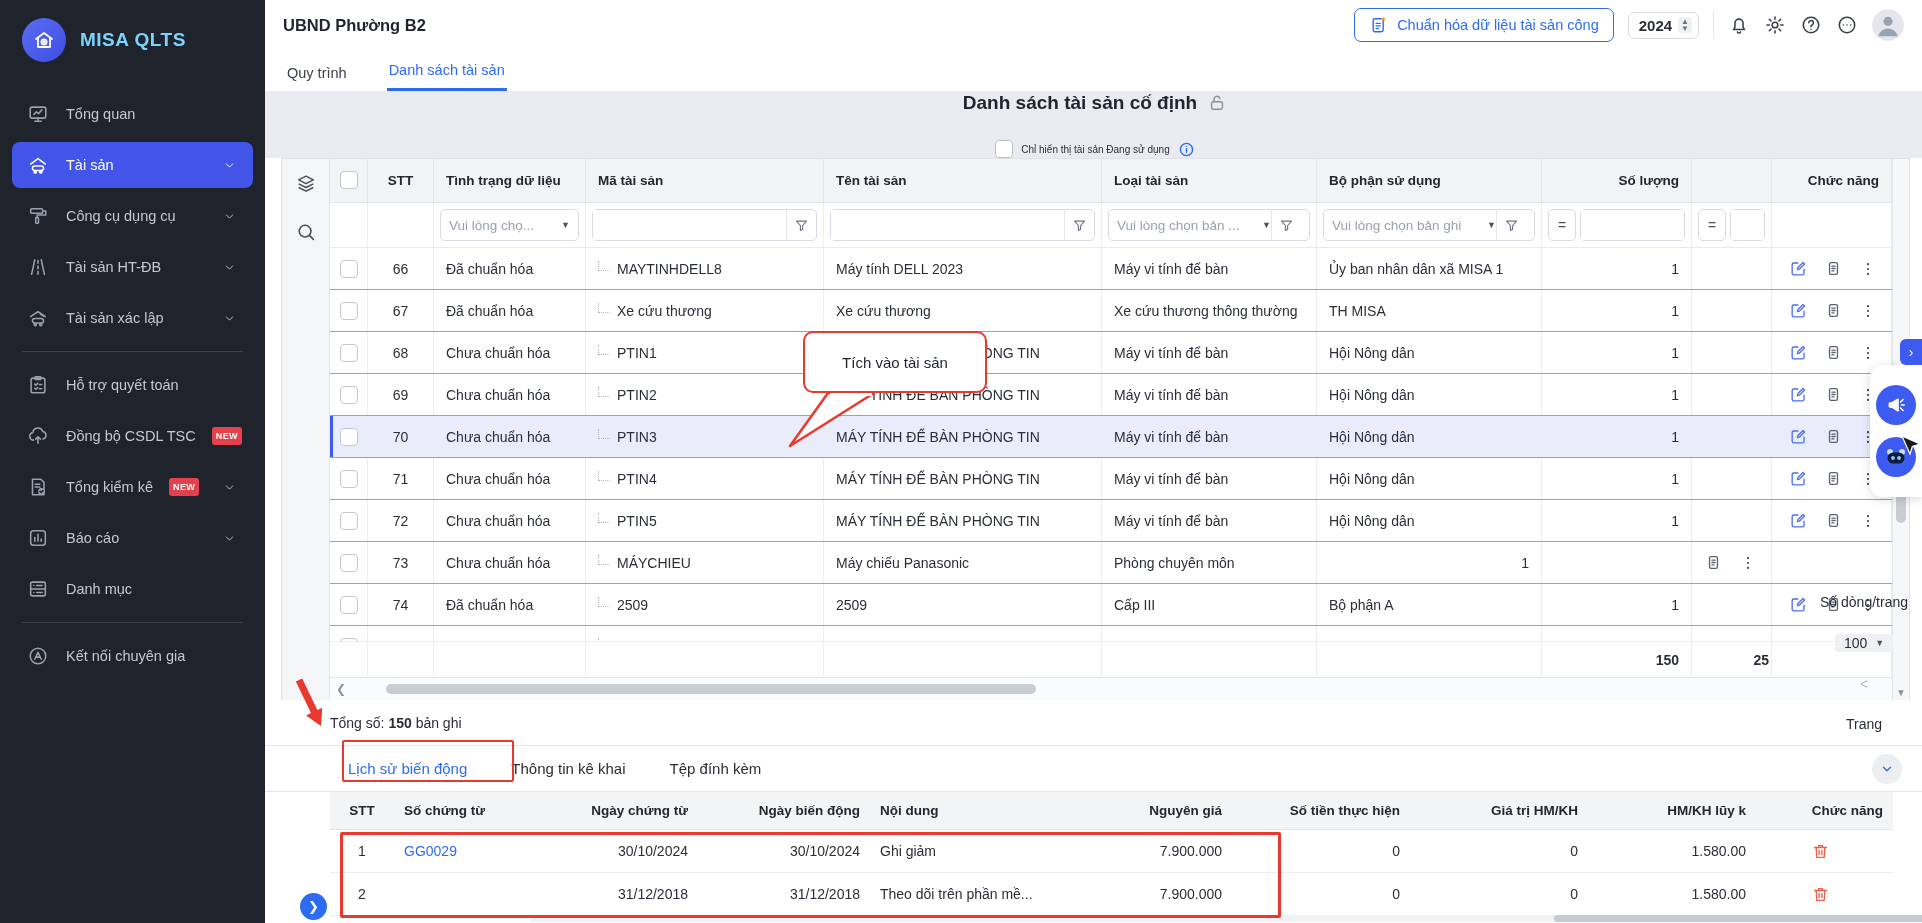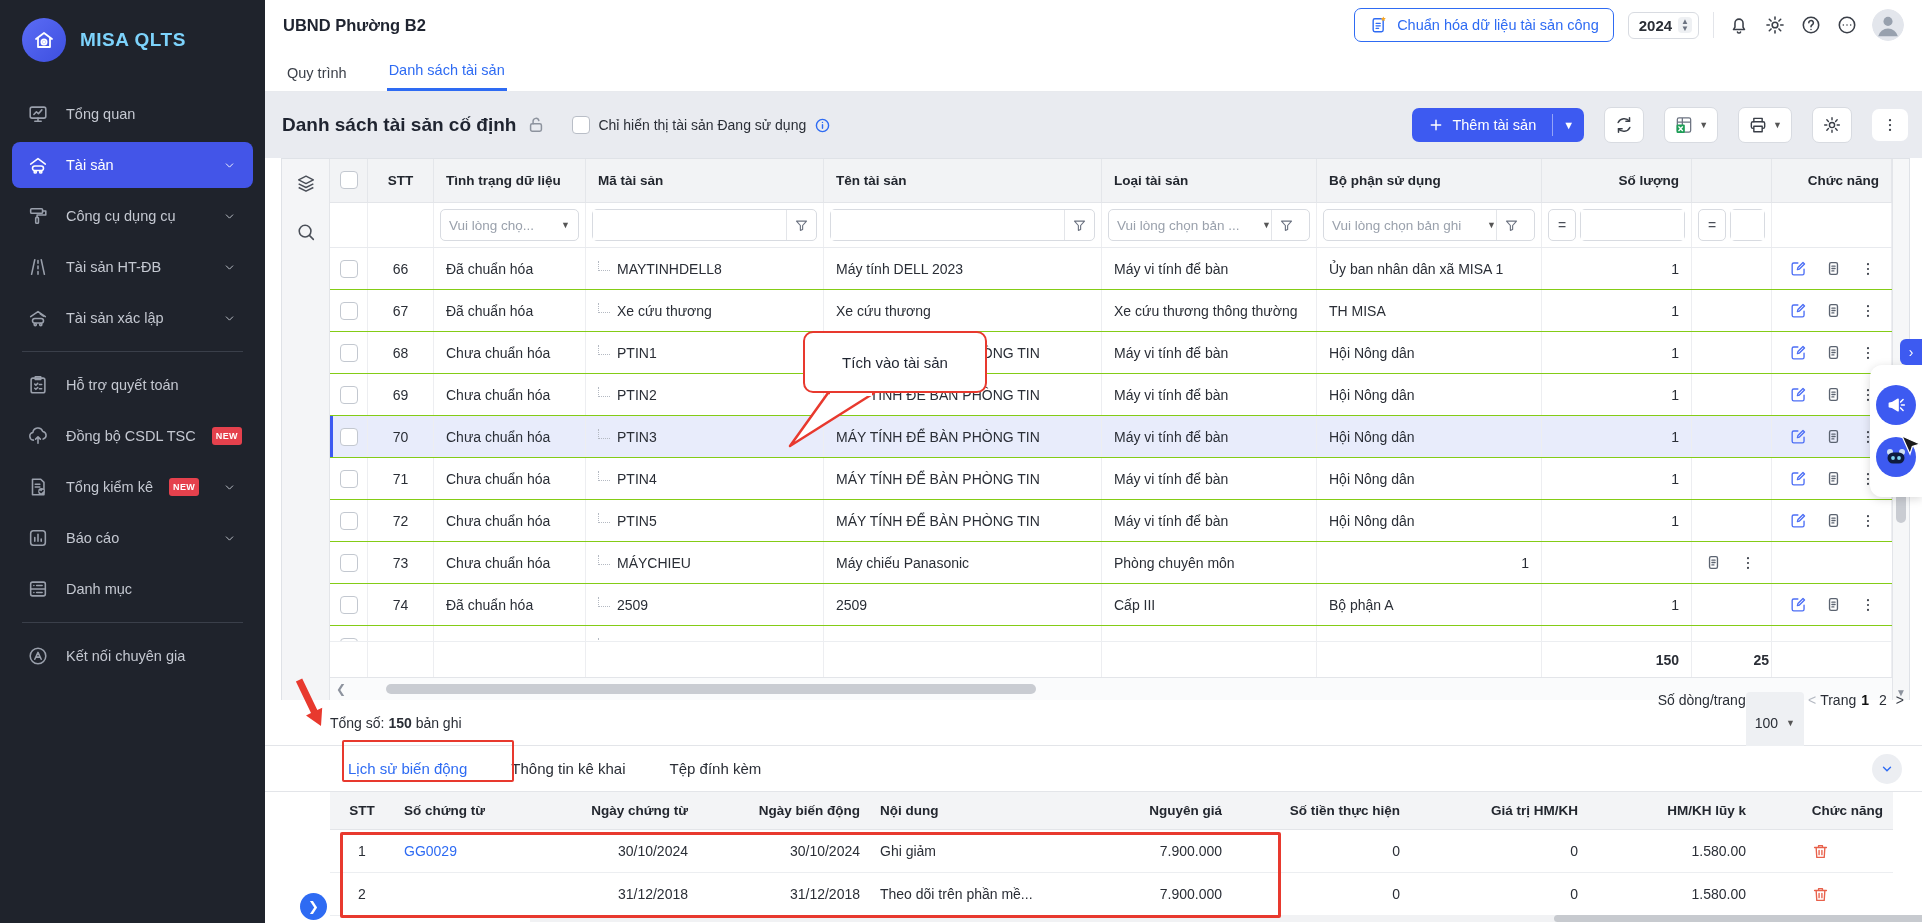--- a/index.html
+++ b/index.html
@@ -39,24 +39,24 @@
     color:#6b7280; font-size:8px; line-height:7px; }
   .v-div { width:1px; height:26px; background:#e3e5ea; }
   .tb-icon { color:#3a3f48; cursor:pointer; }
   .avatar { width:32px; height:32px; border-radius:50%; overflow:hidden; cursor:pointer; }
 
   .tabsbar { height:42px; display:flex; align-items:flex-end; gap:38px; padding:0 20px; background:#fff;
     border-bottom:1px solid #e8eaee; }
   .ptab { padding:10px 2px; font-size:14.5px; color:#3a3f48; cursor:pointer; }
   .ptab.active { color:#2e6bf3; border-bottom:3px solid #2e6bf3; }
 
-  .content-head { height:66px; background:#e9ebf0; display:flex; align-items:center; padding:0 14px 0 17px; gap:26px; }
+  .content-head { height:66px; background:#e9ebf0; display:flex; align-items:center; padding:0 14px 0 17px; gap:26px;flex-direction:column; }
   .list-title { font-size:19px; font-weight:bold; color:#1f2430; display:flex; align-items:center; gap:10px; }
   .lock { color:#8d939e; }
-  .only-use { display:flex; align-items:center; gap:8px; font-size:14px; color:#2a2e36; }
+  .only-use { display:flex; align-items:center; gap:8px; font-size:10px; color:#2a2e36; }
   .cb-box { width:18px; height:18px; border:1.5px solid #b9bec7; border-radius:4px; background:#fff; }
   .info { color:#2e6bf3; }
   .head-actions { margin-left:auto; display:flex; align-items:center; gap:20px; }
   .add-btn { display:flex; align-items:center; background:#3d5af1; color:#fff; border-radius:7px;
     overflow:hidden; cursor:pointer; font-size:14.5px; }
   .add-main { display:flex; align-items:center; gap:8px; padding:9px 16px; }
   .add-split { width:1px; height:22px; background:rgba(255,255,255,.45); }
   .add-caret { padding:9px 10px; font-size:11px; }
   .tool-btn { display:flex; align-items:center; gap:5px; background:#fff; border:1px solid #d8dbe1;
     border-radius:7px; padding:7px 9px; color:#3a3f48; cursor:pointer; }
@@ -105,23 +105,23 @@
   .hs-arrow { color:#8d939e; font-size:12px; }
   .hs-track { position:relative; flex:1; height:10px; }
   .hs-thumb { position:absolute; left:34px; top:0; width:650px; height:10px; background:#c9ccd2; border-radius:5px; }
   .vscroll { width:17px; background:#f6f7f8; border-left:1px solid #e3e5e9; position:relative; }
   .vs-thumb { position:absolute; left:3px; top:330px; width:10px; height:34px; background:#c9ccd2; border-radius:5px; }
   .vs-down { position:absolute; left:0; right:0; bottom:2px; text-align:center; color:#8d939e; font-size:10px; }
 
   
   .list-footer { position:absolute; left:0; top:700px; width:100%; height:46px; background:#fff;
     border-bottom:1px solid #e3e5e9; display:flex; align-items:center; padding:0 14px 0 65px; }
-  .pg-right { margin-left:auto; display:flex; align-items:flex-start; gap:0; color:#2a2e36; }
+  .pg-right { margin-left:auto; display:flex; align-items:center; gap:24px; color:#2a2e36;flex-direction:column; }
   .rpp-box { display:flex; align-items:center; gap:8px; background:#eef0f3; border-radius:4px;
-    padding:23px 9px; cursor:pointer; }
+    padding:1px 9px; cursor:pointer; }
   .pg-arrow { color:#b4b9c2; padding:0 4px; cursor:pointer; }
   .pg-arrow.dark { color:#3a3f48; }
   .pg-num { padding:0 5px; cursor:pointer; }
   .pg-num.cur { font-weight:bold; color:#111; }
 
   .detail-tabs { position:absolute; left:0; top:746px; width:100%; height:46px; background:#fff;
     border-bottom:1px solid #e3e5e9; display:flex; align-items:center; gap:44px; padding:0 20px 0 83px; }
   .dtab { font-size:15px; color:#2a2e36; cursor:pointer; }
   .dtab.active { color:#2e6bf3; }
   .collapse-btn { margin-left:auto; width:30px; height:30px; border-radius:50%; background:#eceef2;

